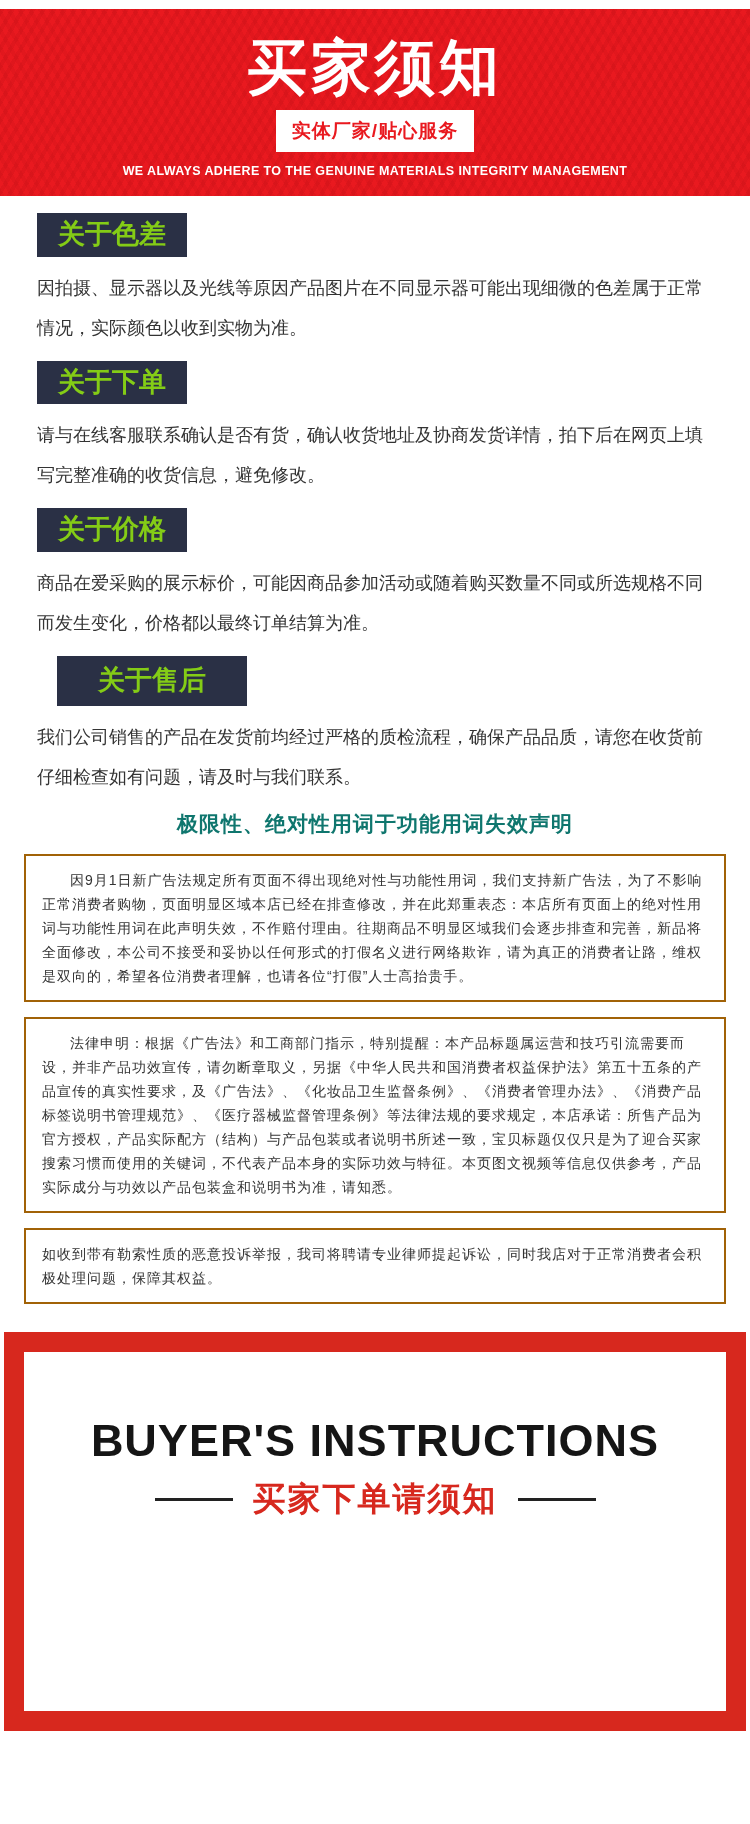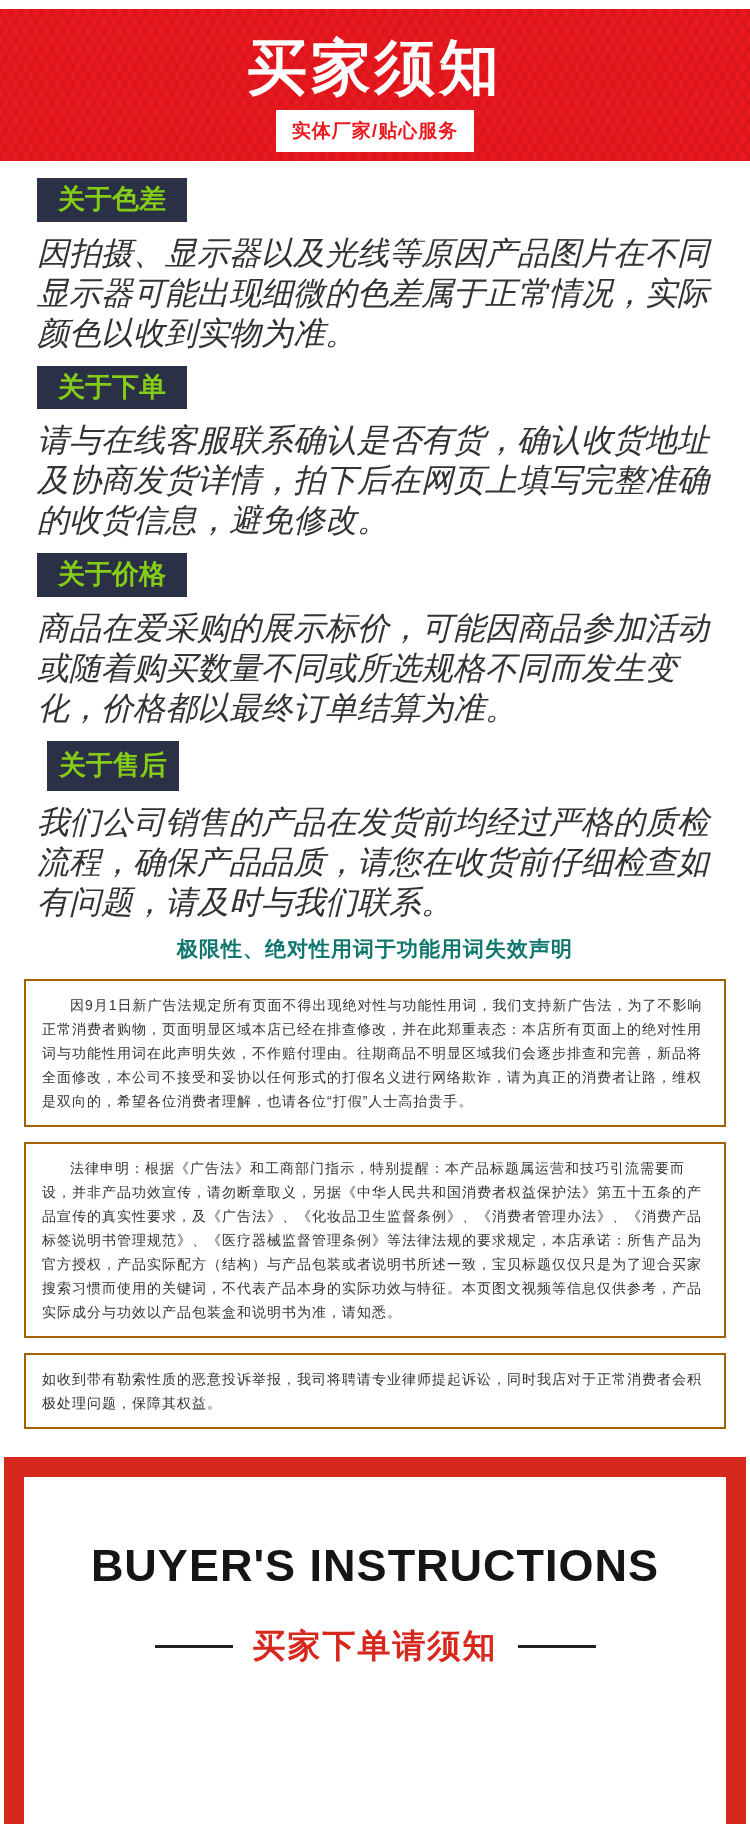--- a/index.html
+++ b/index.html
@@ -1,51 +1,51 @@
 <!DOCTYPE html>
 <html><head>
 <meta charset="utf-8">
 <style>
   html,body{margin:0;padding:0;background:#ffffff;}
   body{width:750px;font-family:"Liberation Sans","DejaVu Sans",sans-serif;}
   .page{width:750px;min-height:1824px;background:#fff;overflow:hidden;position:relative;}
 
   
   .hero{
-    margin-top:9px;height:152px;text-align:center;color:#fff;
+    margin-top:9px;height:187px;text-align:center;color:#fff;
     background-color:#e9191f;
     background-image:
       repeating-linear-gradient(120deg, rgba(140,0,8,0.10) 0 4px, rgba(0,0,0,0) 4px 9px),
       repeating-linear-gradient(60deg, rgba(140,0,8,0.08) 0 4px, rgba(0,0,0,0) 4px 9px);
   }
   .hero-title{font-size:60px;font-weight:bold;letter-spacing:4px;padding-top:26px;line-height:1.1;}
   .hero-badge{display:inline-block;background:#fff;color:#e9191f;font-size:19px;font-weight:bold;
     padding:8px 16px;margin-top:9px;letter-spacing:1px;}
   .hero-slogan{font-size:12.5px;font-weight:bold;margin-top:12px;letter-spacing:0.4px;text-align:center;}
 
   
   .sections{padding:17px 37px 0 37px;}
   .sec{margin-bottom:13px;}
   .sec-label{display:inline-block;background:#2a3045;color:#84cc16;font-size:27px;font-weight:bold;
     padding:7px 21px;line-height:1.1;}
-  .sec-label.big{padding:10px 12px;margin-left:10px;}
-  .sec-body{font-size:32px;color:#333;line-height:40px;margin-top:11px;white-space:pre-line;font-style:italic;}
+  .sec-label.big{padding:10px 41px;margin-left:20px;}
+  .sec-body{font-size:18px;color:#333;line-height:40px;margin-top:11px;white-space:pre-line;}
 
   
   .disc-heading{text-align:center;color:#0f766e;font-size:21px;font-weight:bold;
     margin:12px 0 16px 0;letter-spacing:1px;}
   .legal-box{margin:0 24px 15px 24px;border:2px solid #a16207;padding:12px 16px;
     font-size:14px;line-height:24px;color:#333;letter-spacing:1px;}
   .legal-box.indent{text-indent:2em;}
 
   
   .frame{margin:28px 4px 0 4px;border:20px solid #d7281e;background:#fff;height:359px;
     text-align:center;}
   .frame-title{font-size:45px;font-weight:bold;color:#151515;margin-top:63px;letter-spacing:1px;}
-  .frame-sub{display:flex;align-items:center;justify-content:center;margin-top:32px;}
+  .frame-sub{display:flex;align-items:center;justify-content:center;margin-top:10px;}
   .frame-sub .dash{width:78px;height:3px;background:#222;}
   .frame-sub .dash.l{margin-right:20px;}
   .frame-sub .dash.r{margin-left:20px;}
   .frame-sub .txt{color:#d7281e;font-size:33px;font-weight:bold;letter-spacing:2px;}
 </style>
 </head>
 <body>
 
 <div class="page">
 

